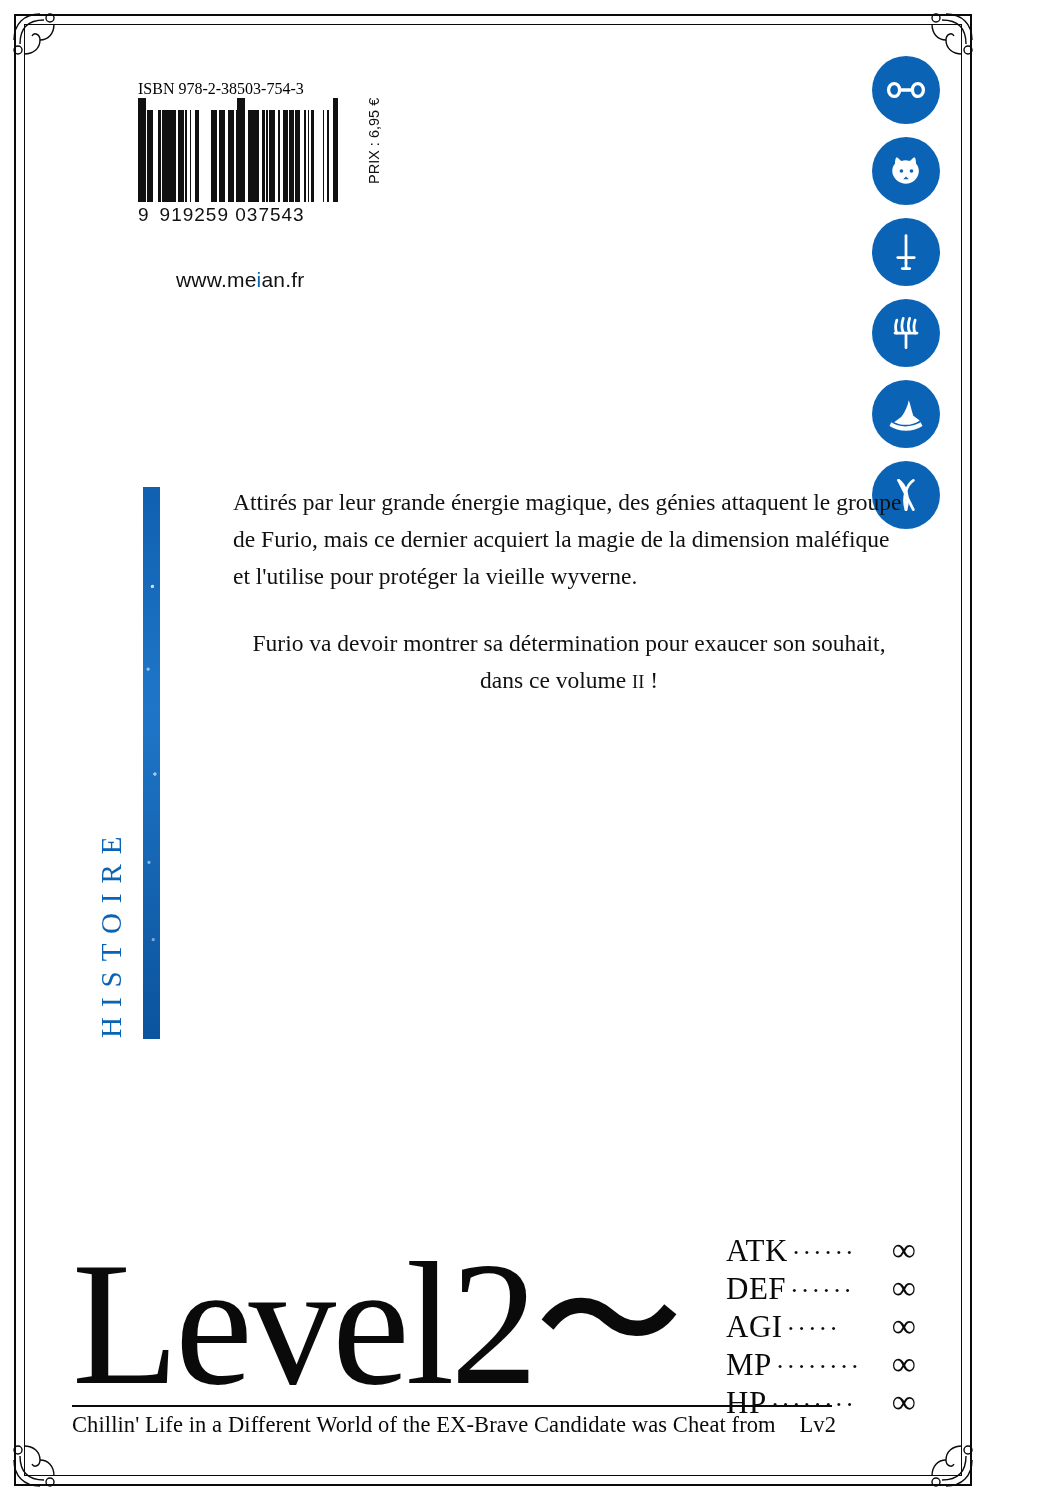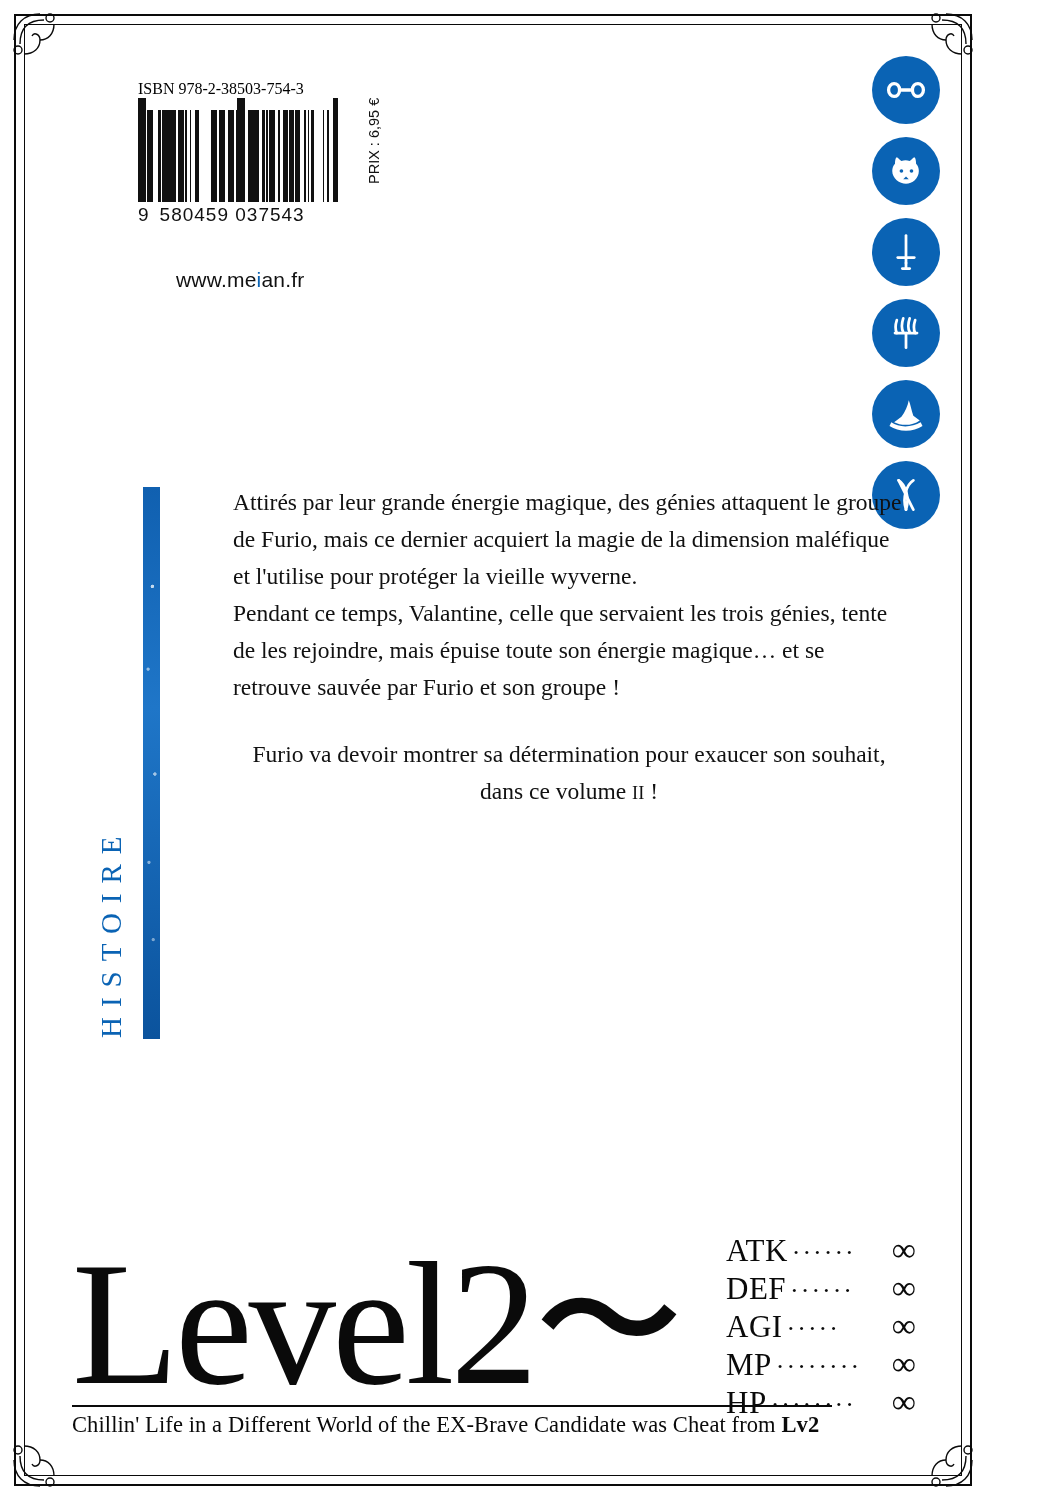--- a/index.html
+++ b/index.html
@@ -210,21 +210,21 @@
     margin: 6px 0 5px 0;
     width: 760px;
   }
   .logo-sub {
     font-family: "Liberation Serif", serif;
     font-size: 22.5px;
     color: #0a0a0a;
     letter-spacing: 0.1px;
     white-space: nowrap;
   }
-  .logo-sub .lv { font-weight: bold; }
+  .logo-sub .lv { font-weight: normal; margin-left: 18px; }
 
   
   .stats {
     position: absolute;
     right: 70px;
     bottom: 78px;
     width: 190px;
     color: #0a0a0a;
   }
   .stat-row {
@@ -391,21 +391,21 @@
           <span style="width: 2px; height: 92px; background: rgb(17, 17, 17);"></span>
           <span style="width: 4px; height: 92px; background: transparent;"></span>
           <span style="width: 2px; height: 92px; background: rgb(17, 17, 17);"></span>
           <span style="width: 4px; height: 92px; background: transparent;"></span>
           <span style="width: 2px; height: 92px; background: transparent;"></span>
           <span style="width: 2px; height: 104px; background: rgb(17, 17, 17);"></span>
           <span style="width: 2px; height: 104px; background: rgb(17, 17, 17);"></span>
           <span style="width: 2px; height: 104px; background: rgb(17, 17, 17);"></span>
         </div>
       <div class="barcode-digits">
-        <span class="lead">9</span><span>580459 037543</span>
+        <span class="lead">9</span><span>919259 037543</span>
       </div>
     </div>
     <div class="prix">PRIX : 6,95 €</div>
   </div>
   <div class="website"><span>www.me</span><span class="hl">i</span><span>an.fr</span></div>
 
   <div class="icon-col">
 
     <div class="icon-badge">
       <svg viewBox="0 0 48 48" width="44" height="44" fill="none" stroke="#fff" stroke-width="3.6" stroke-linecap="round">
@@ -457,21 +457,20 @@
       </svg>
     </div>
 
   </div>
 
   <div class="histoire-label">HISTOIRE</div>
   <div class="histoire-bar"></div>
 
   <div class="synopsis">
     <p>Attirés par leur grande énergie magique, des génies attaquent le groupe de Furio, mais ce dernier acquiert la magie de la dimension maléfique et l'utilise pour protéger la vieille wyverne.</p>
-    <p>Pendant ce temps, Valantine, celle que servaient les trois génies, tente de les rejoindre, mais épuise toute son énergie magique… et se retrouve sauvée par Furio et son groupe !</p>
     <p class="closing"><span>Furio va devoir montrer sa détermination pour exaucer son souhait, dans ce volume </span><span class="smallcap">II</span><span> !</span></p>
   </div>
 
   <div class="logo-block">
     <div class="logo-title"><span>Level</span><span>2</span><span class="tilde">〜</span></div>
     <hr class="logo-rule">
     <div class="logo-sub"><span>Chillin' Life in a Different World of the EX-Brave Candidate was Cheat from </span><span class="lv">Lv2</span></div>
   </div>
 
   <div class="stats">

